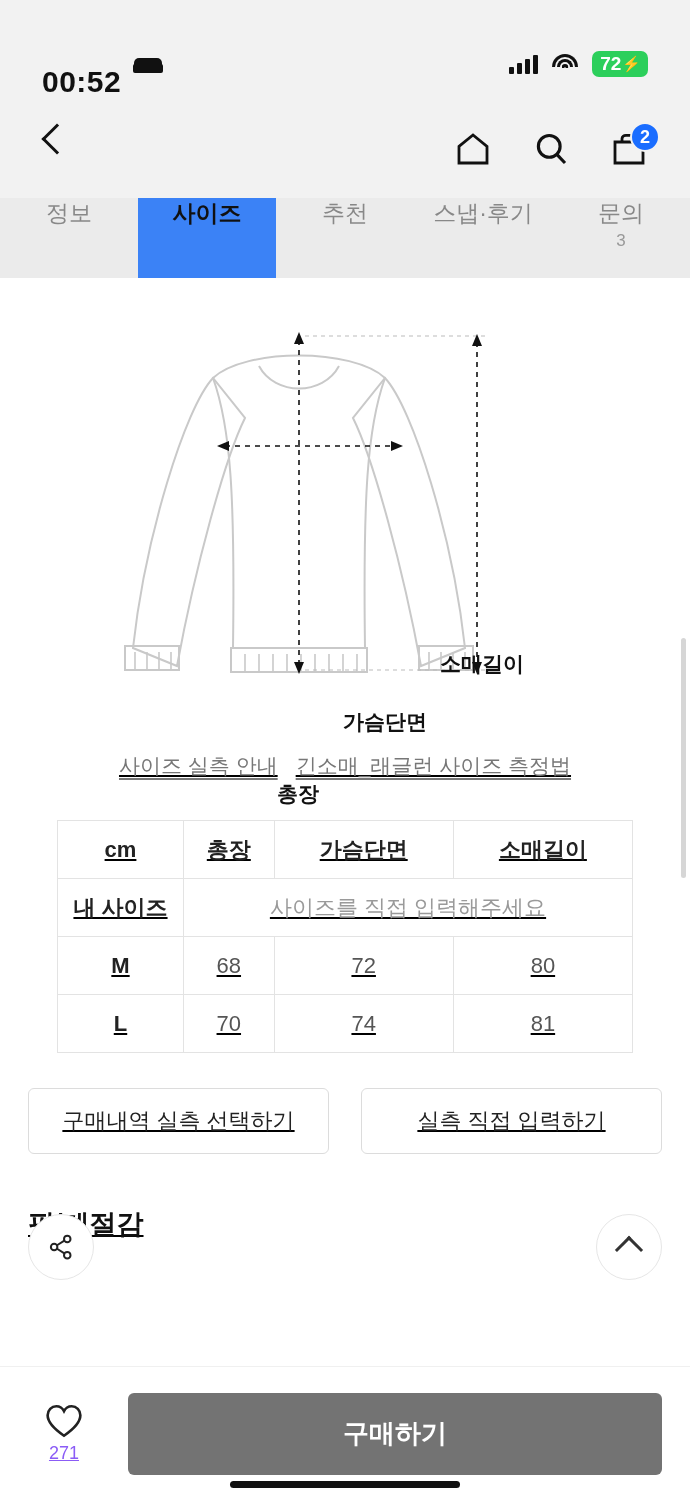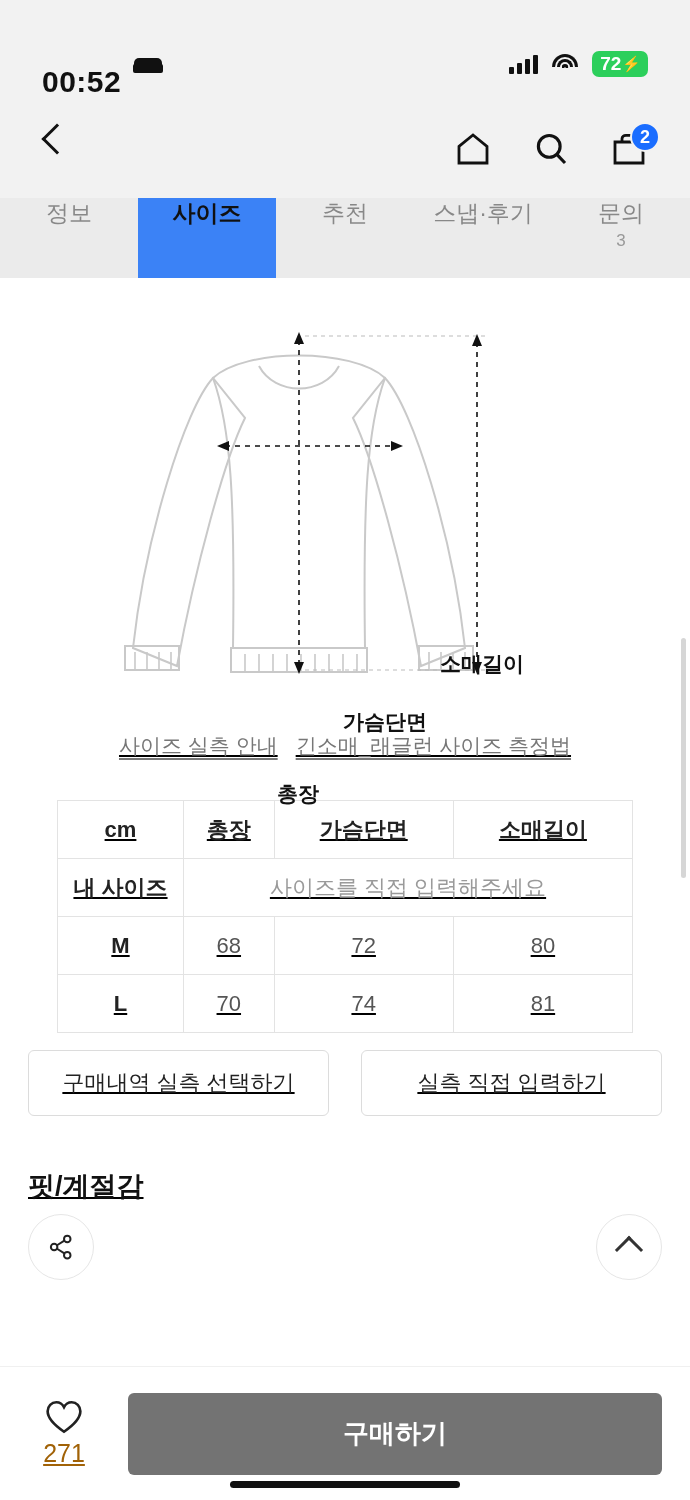--- a/index.html
+++ b/index.html
@@ -127,21 +127,21 @@
     position: relative;
     overflow: hidden;
     text-decoration: underline;
   }
   .diagram {
     padding: 40px 0 10px 0;
     display: flex; justify-content: center;
   }
   .links {
     display: flex; justify-content: center; gap: 18px;
-    margin-top: 4px;
+    margin-top: 24px;
     font-size: 21px;
   }
   .links a {
     color: #777; text-decoration: underline; text-underline-offset: 5px;
   }
 
   table.size-table {
     width: 576px;
     margin: 40px auto 0 auto;
     border-collapse: collapse;
@@ -154,21 +154,21 @@
     height: 58px;
     font-weight: normal;
   }
   table.size-table th:first-child, table.size-table td:first-child { width: 126px; }
   table.size-table thead th { color: #222; font-weight: bold; }
   table.size-table .rowlabel { color: #222; font-weight: bold; }
   table.size-table .placeholder { color: #9a9a9a; }
 
   .btn-row {
     display: flex; gap: 32px;
-    width: 634px; margin: 17px auto 0 auto;
+    width: 634px; margin: 35px auto 0 auto;
   }
   .outline-btn {
     flex: 1; height: 66px;
     border: 1px solid #dcdcdc; border-radius: 6px;
     background: #fff; color: #222;
     font-size: 22px;
     display: flex; align-items: center; justify-content: center;
   }
 
   .section-title {
@@ -202,21 +202,21 @@
     background: #ffffff;
     display: flex; align-items: center;
     padding: 0 28px;
     gap: 28px;
     border-top: 1px solid #f0f0f0;
   }
   .like {
     display: flex; flex-direction: column; align-items: center; gap: 4px;
     width: 72px;
   }
-  .like .count { font-size: 25px; color: #a16207; text-decoration: underline; }
+  .like .count { font-size: 18px; color: #8b5cf6; text-decoration: underline; }
   .buy-btn {
     flex: 1; height: 82px; background: #737373; color: #fff;
     border-radius: 6px; font-size: 26px; font-weight: bold;
     display: flex; align-items: center; justify-content: center;
   }
 
   .home-indicator {
     position: absolute; bottom: 12px; left: 50%; transform: translateX(-50%);
     width: 230px; height: 7px; border-radius: 4px; background: #111;
   }

